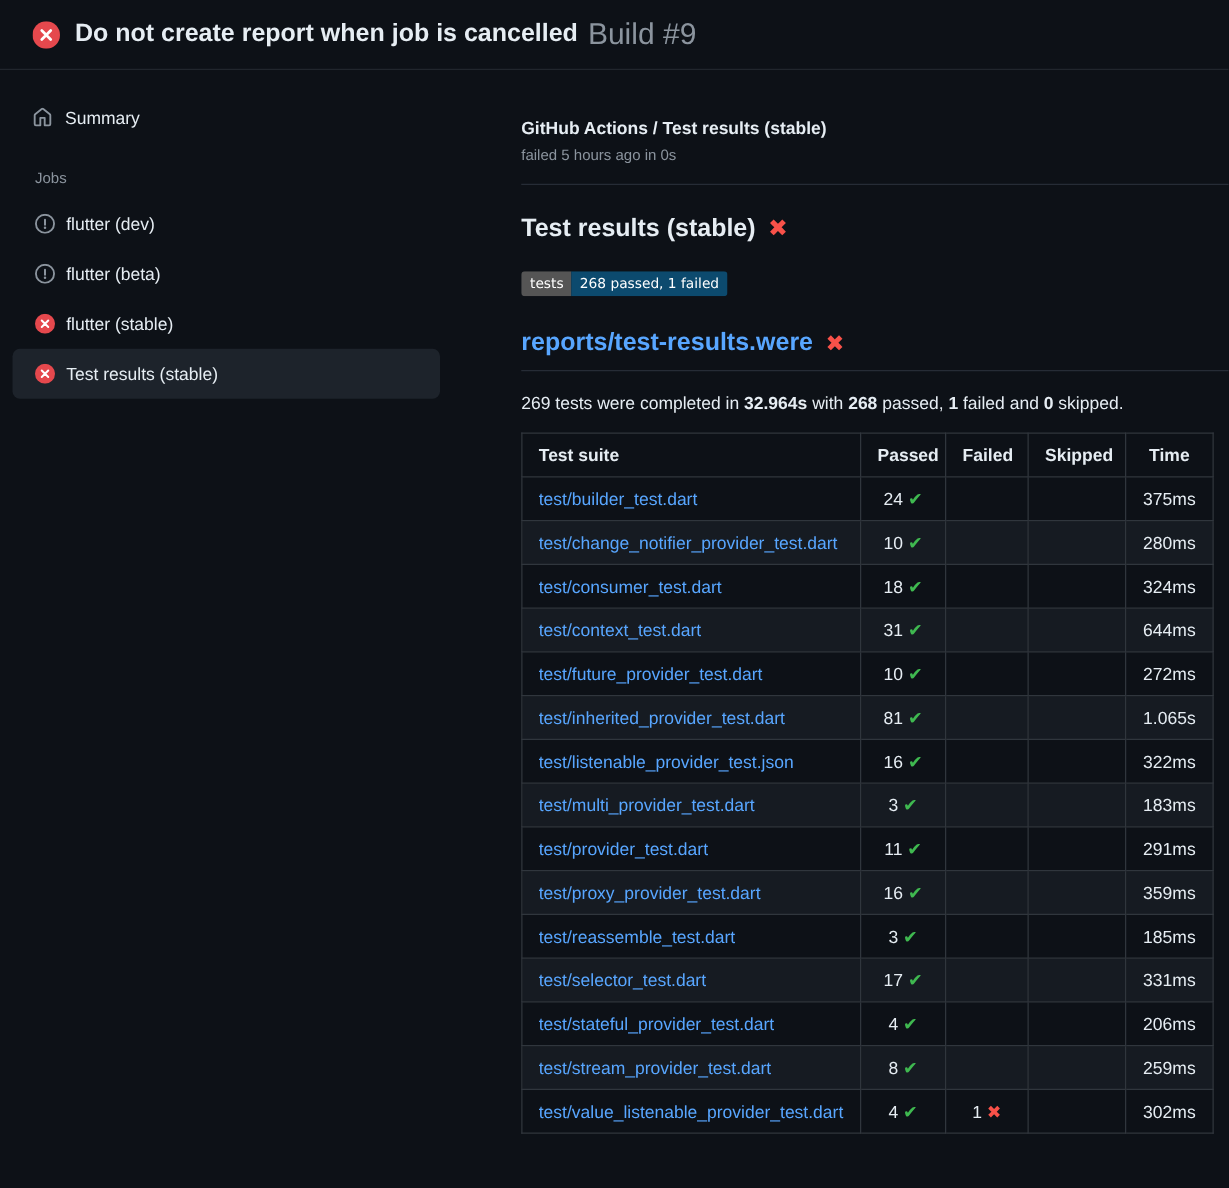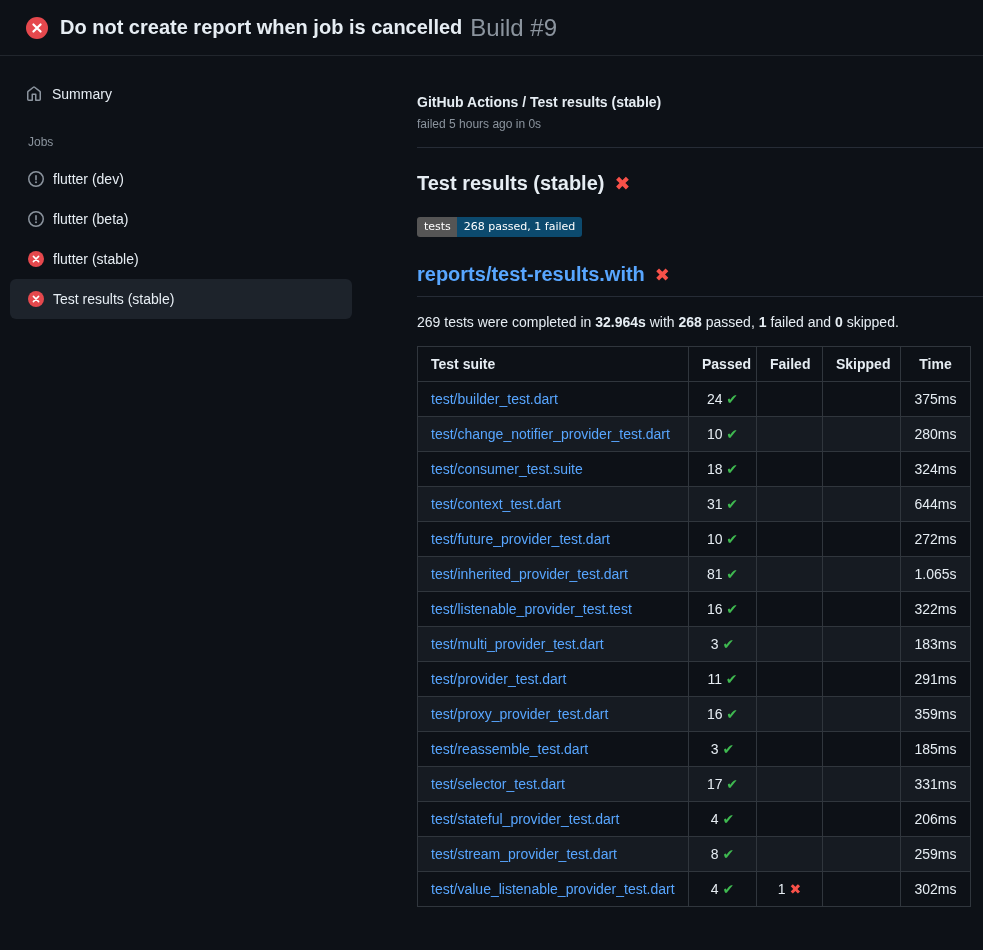--- a/index.html
+++ b/index.html
@@ -197,21 +197,21 @@
     <span>Test results (stable)</span>
     <span class="x-mark" style="font-size:19px">✖</span>
   </h3>
 
   <div class="badge">
     <span class="badge-label">tests</span>
     <span class="badge-value">268 passed, 1 failed</span>
   </div>
 
   <h2 class="report-heading">
-    <a class="report-link">reports/test-results.with</a>
+    <a class="report-link">reports/test-results.were</a>
     <span class="x-mark">✖</span>
   </h2>
 
   <p class="summary-line" id="summary-line"><span>269 tests were completed in </span><span class="b">32.964s</span><span> with </span><span class="b">268</span><span> passed, </span><span class="b">1</span><span> failed and </span><span class="b">0</span><span> skipped.</span></p>
 
   <table class="results">
     <colgroup>
       <col style="width:271px">
       <col style="width:68px">
       <col style="width:66px">
@@ -236,21 +236,21 @@
           <td class="center">375ms</td>
         </tr>
         <tr>
           <td class="suite"><a>test/change_notifier_provider_test.dart</a></td>
           <td class="center">10 <span class="check">✔</span></td>
           <td class="center"></td>
           <td class="center"></td>
           <td class="center">280ms</td>
         </tr>
         <tr>
-          <td class="suite"><a>test/consumer_test.suite</a></td>
+          <td class="suite"><a>test/consumer_test.dart</a></td>
           <td class="center">18 <span class="check">✔</span></td>
           <td class="center"></td>
           <td class="center"></td>
           <td class="center">324ms</td>
         </tr>
         <tr>
           <td class="suite"><a>test/context_test.dart</a></td>
           <td class="center">31 <span class="check">✔</span></td>
           <td class="center"></td>
           <td class="center"></td>
@@ -264,21 +264,21 @@
           <td class="center">272ms</td>
         </tr>
         <tr>
           <td class="suite"><a>test/inherited_provider_test.dart</a></td>
           <td class="center">81 <span class="check">✔</span></td>
           <td class="center"></td>
           <td class="center"></td>
           <td class="center">1.065s</td>
         </tr>
         <tr>
-          <td class="suite"><a>test/listenable_provider_test.test</a></td>
+          <td class="suite"><a>test/listenable_provider_test.json</a></td>
           <td class="center">16 <span class="check">✔</span></td>
           <td class="center"></td>
           <td class="center"></td>
           <td class="center">322ms</td>
         </tr>
         <tr>
           <td class="suite"><a>test/multi_provider_test.dart</a></td>
           <td class="center">3 <span class="check">✔</span></td>
           <td class="center"></td>
           <td class="center"></td>

